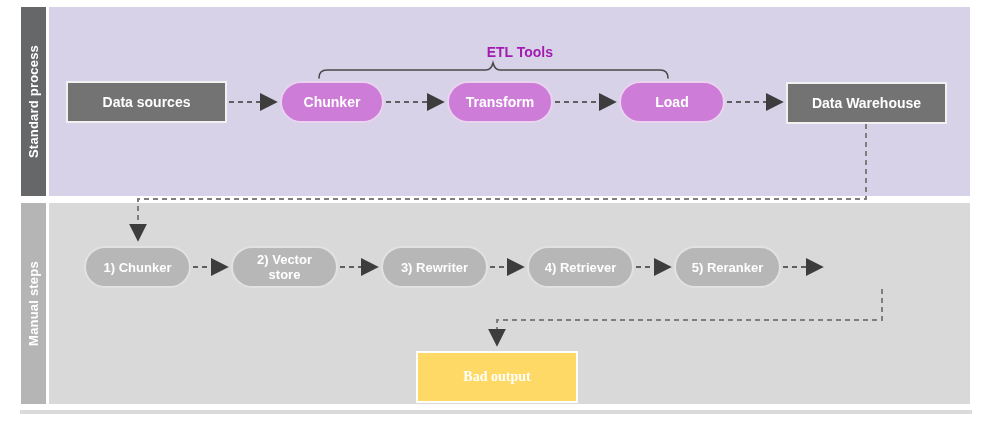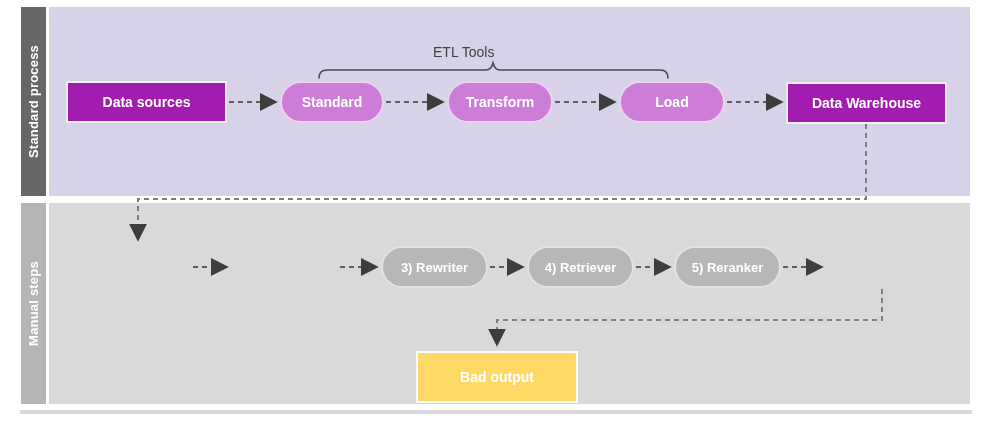--- a/index.html
+++ b/index.html
@@ -25,41 +25,41 @@
   .body-standard{top:7px;height:189px;background:#d8d2e8;}
   .body-manual{top:203px;height:201px;background:#d9d9d9;}
   .bottom-rule{position:absolute;left:20px;top:410px;width:952px;height:4px;background:#dadada;}
 
   .node{
     position:absolute;box-sizing:border-box;
     display:flex;align-items:center;justify-content:center;
     text-align:center;color:#ffffff;font-weight:bold;
     line-height:16px;
   }
-  .rect-gray{background:#a21caf;border:2px solid #f1f1f1;font-size:14px;}
+  .rect-gray{background:#737373;border:2px solid #f1f1f1;font-size:14px;}
   .pill-purple{background:#cd7dd8;border:2px solid #e9d3ef;border-radius:22px;font-size:14px;}
   .pill-gray{background:#b7b7b7;border:2px solid #e2e2e2;border-radius:22px;font-size:13px;line-height:15px;padding:0 9px;}
   .rect-yellow{background:#ffd966;border:2px solid #fdfdfd;font-size:14px;}
 
   #node-data-sources{left:66px;top:81px;width:161px;height:42px;}
   #node-extract{left:280px;top:81px;width:104px;height:42px;}
   #node-transform{left:447px;top:81px;width:106px;height:42px;}
   #node-load{left:619px;top:81px;width:106px;height:42px;}
   #node-data-warehouse{left:786px;top:82px;width:161px;height:42px;}
   #node-chunker{left:84px;top:246px;width:107px;height:42px;}
   #node-vector-store{left:231px;top:246px;width:107px;height:42px;}
   #node-rewriter{left:381px;top:246px;width:107px;height:42px;text-align:right;}
   #node-retriever{left:527px;top:246px;width:107px;height:42px;text-align:right;}
   #node-reranker{left:674px;top:246px;width:107px;height:42px;}
   #node-consolidator{left:826px;top:246px;width:108px;height:42px;}
-  #node-bad-output{left:416px;top:351px;width:162px;height:52px;}
+  #node-bad-output{left:416px;top:351px;width:162px;height:52px;font-family:Liberation Serif, serif;}
 
   .etl-label{
     position:absolute;left:433px;top:44px;width:120px;
-    text-align:left;color:#404040;font-weight:normal;font-size:14px;
+    text-align:right;color:#a21caf;font-weight:bold;font-size:14px;
   }
   svg.overlay{position:absolute;left:0;top:0;pointer-events:none;}
   .dash-short{stroke:#5f5f5f;stroke-width:2;fill:none;stroke-dasharray:5 4;}
   .dash-route{stroke:#7e7e7e;stroke-width:2;fill:none;stroke-dasharray:5 4;}
   .bracket{stroke:#4a4a4a;stroke-width:1.6;fill:none;stroke-linecap:round;}
 </style>
 </head>
 <body>
 
 <div id="stage">
@@ -97,24 +97,26 @@
     <path class="dash-short" d="M490,267 H523" marker-end="url(#arrow)"></path>
     <path class="dash-short" d="M636,267 H670" marker-end="url(#arrow)"></path>
     <path class="dash-short" d="M783,267 H822" marker-end="url(#arrow)"></path>
 
     <path class="dash-route" d="M882,289 V320 H497 V345" marker-end="url(#arrow)"></path>
   </svg>
 
   <div class="etl-label">ETL Tools</div>
 
   <div id="node-data-sources" class="node rect-gray">Data sources</div>
-  <div id="node-extract" class="node pill-purple">Standard</div>
+  <div id="node-extract" class="node pill-purple">Chunker</div>
   <div id="node-transform" class="node pill-purple">Transform</div>
   <div id="node-load" class="node pill-purple">Load</div>
   <div id="node-data-warehouse" class="node rect-gray">Data Warehouse</div>
 
+  <div id="node-chunker" class="node pill-gray">1) Chunker</div>
+  <div id="node-vector-store" class="node pill-gray">2) Vector store</div>
   <div id="node-rewriter" class="node pill-gray">3) Rewriter</div>
   <div id="node-retriever" class="node pill-gray">4) Retriever</div>
   <div id="node-reranker" class="node pill-gray">5) Reranker</div>
 
   <div id="node-bad-output" class="node rect-yellow">Bad output</div>
 
 </div>
 
 </body></html>

